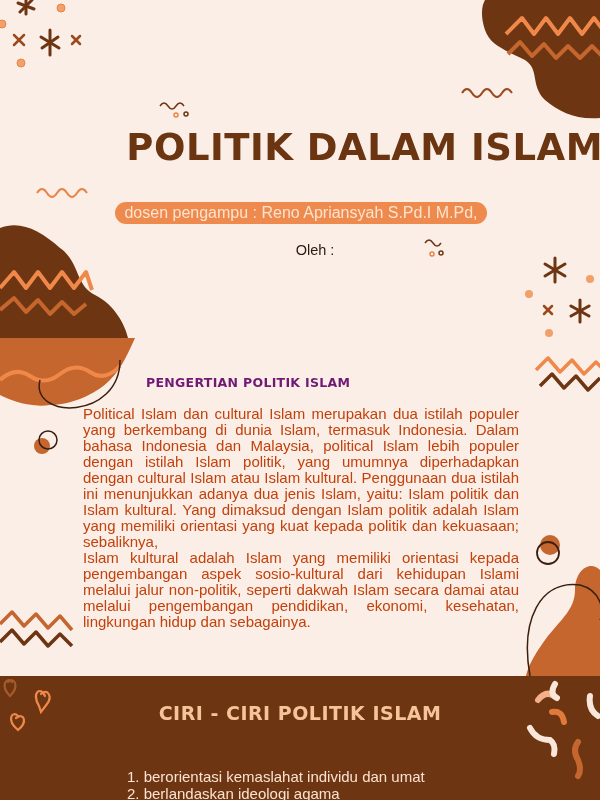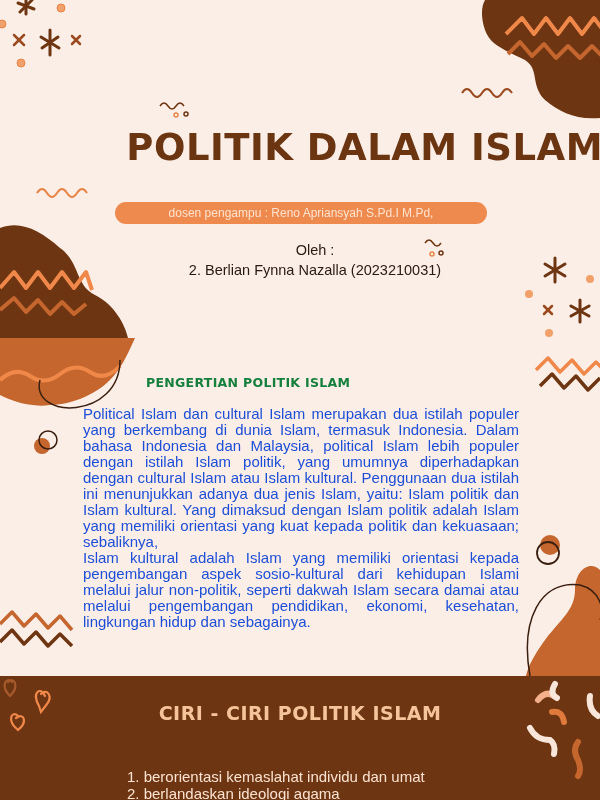--- a/index.html
+++ b/index.html
@@ -1,23 +1,23 @@
 <!DOCTYPE html>
 <html><head>
   <meta charset="utf-8">
   <style>
     html, body { margin:0; padding:0; }
     body { width:600px; height:800px; overflow:hidden; position:relative; background:#fbeee6; font-family:"DejaVu Sans", sans-serif; }
     .page { position:absolute; inset:0; overflow:hidden; }
     svg.deco { position:absolute; left:0; top:0; }
     .title { position:absolute; left:0; width:556px; top:126px; text-align:right; font-family:"DejaVu Sans", sans-serif; font-weight:bold; font-size:37px; color:#6b3512; letter-spacing:0.5px;margin-left:47px; }
-    .pill { position:absolute; left:115px; top:202px; width:372px; height:22px; border-radius:11px; background:#ee8a4d; color:#fde3cf; font-size:12px; line-height:22px; text-align:center; font-family:"Liberation Sans", sans-serif; }
+    .pill { position:absolute; left:115px; top:202px; width:372px; height:22px; border-radius:11px; background:#ee8a4d; color:#fde3cf; font-size:16px; line-height:22px; text-align:center; font-family:"Liberation Sans", sans-serif; }
     .authors { position:absolute; left:150px; width:330px; top:240px; text-align:center; font-family:"Liberation Sans", sans-serif; font-weight:normal; font-size:14.5px; color:#2a1a10; line-height:20px; }
-    .sec-title { position:absolute; left:146px; top:375px; font-family:"DejaVu Sans", sans-serif; font-weight:bold; font-size:12.5px; color:#15803d; letter-spacing:0.3px; }
-    .body-text { position:absolute; left:83px; top:406px; width:436px; font-family:"Liberation Sans", sans-serif; font-size:15px; line-height:16px; color:#1d4ed8; text-align:justify; }
+    .sec-title { position:absolute; left:146px; top:375px; font-family:"DejaVu Sans", sans-serif; font-weight:bold; font-size:12.5px; color:#701a75; letter-spacing:0.3px; }
+    .body-text { position:absolute; left:83px; top:406px; width:436px; font-family:"Liberation Sans", sans-serif; font-size:15px; line-height:16px; color:#c2410c; text-align:justify; }
     .body-text p { margin:0; }
     .footer { position:absolute; left:0; top:676px; width:600px; height:124px; background:#6e3512; }
     .footer-title { position:absolute; left:0; width:600px; top:702px; text-align:center; font-family:"DejaVu Sans", sans-serif; font-weight:bold; font-size:19px; color:#f6c49b; letter-spacing:0.5px; }
     .list { position:absolute; left:88px; top:768px; font-family:"Liberation Sans", sans-serif; font-size:15px; line-height:17px; color:#fbe3d2; }
     .list div { white-space:nowrap;margin-left:39px; }
   </style>
 </head>
 <body>
 
 <div class="page">
@@ -98,21 +98,20 @@
 
     <polyline points="0,624 12,612 24,626 36,614 48,628 60,616 72,630" fill="none" stroke="#c4662d" stroke-width="3.5" stroke-linejoin="round"></polyline>
     <polyline points="0,642 12,630 24,644 36,632 48,646 60,634 72,646" fill="none" stroke="#6e3512" stroke-width="3.5" stroke-linejoin="round"></polyline>
   </svg>
 
   <div class="title">POLITIK DALAM ISLAM</div>
   <div class="pill">dosen pengampu : Reno Apriansyah S.Pd.I M.Pd,</div>
 
   <div class="authors">
     <div>Oleh  :</div>
-    <div>2. Berlian Fynna Nazalla  (2023210031)</div>
   </div>
 
   <div class="sec-title">PENGERTIAN POLITIK ISLAM</div>
 
   <div class="body-text">
     <p>Political Islam dan cultural Islam merupakan dua istilah populer yang berkembang di dunia Islam, termasuk Indonesia. Dalam bahasa Indonesia dan Malaysia, political Islam lebih populer dengan istilah Islam politik, yang umumnya diperhadapkan dengan cultural Islam atau Islam kultural. Penggunaan dua istilah ini menunjukkan adanya dua jenis Islam, yaitu: Islam politik dan Islam kultural. Yang dimaksud dengan Islam politik adalah Islam yang memiliki orientasi yang kuat kepada politik dan kekuasaan; sebaliknya,</p>
     <p>Islam kultural adalah Islam yang memiliki orientasi kepada pengembangan aspek sosio-kultural dari kehidupan Islami melalui jalur non-politik, seperti dakwah Islam secara damai atau melalui pengembangan pendidikan, ekonomi, kesehatan, lingkungan hidup dan sebagainya.</p>
   </div>
 
   <div class="footer">

